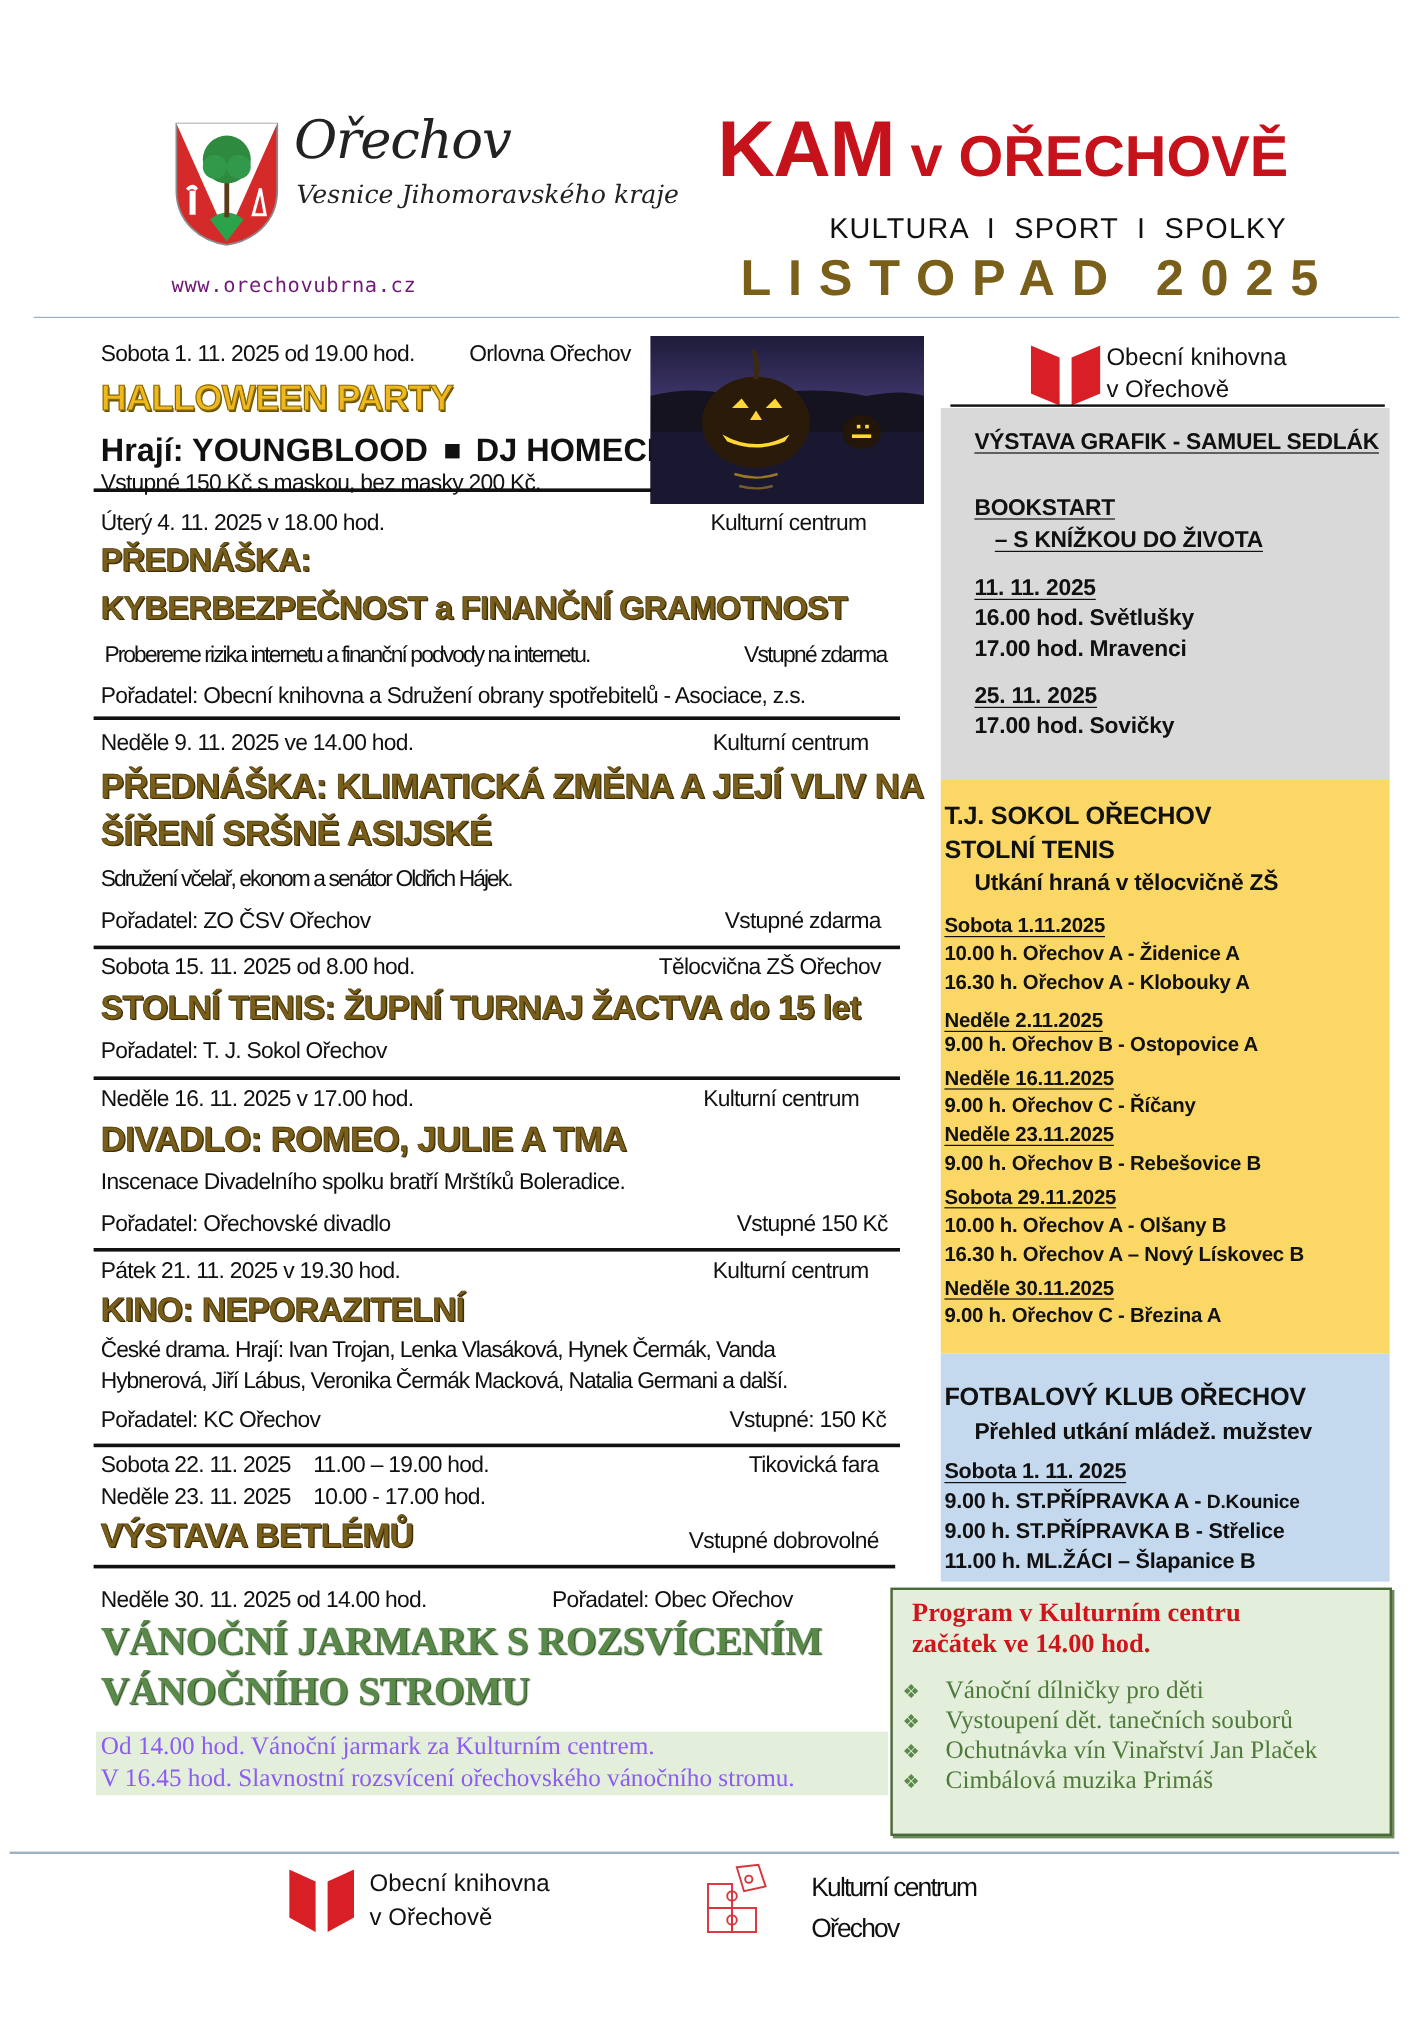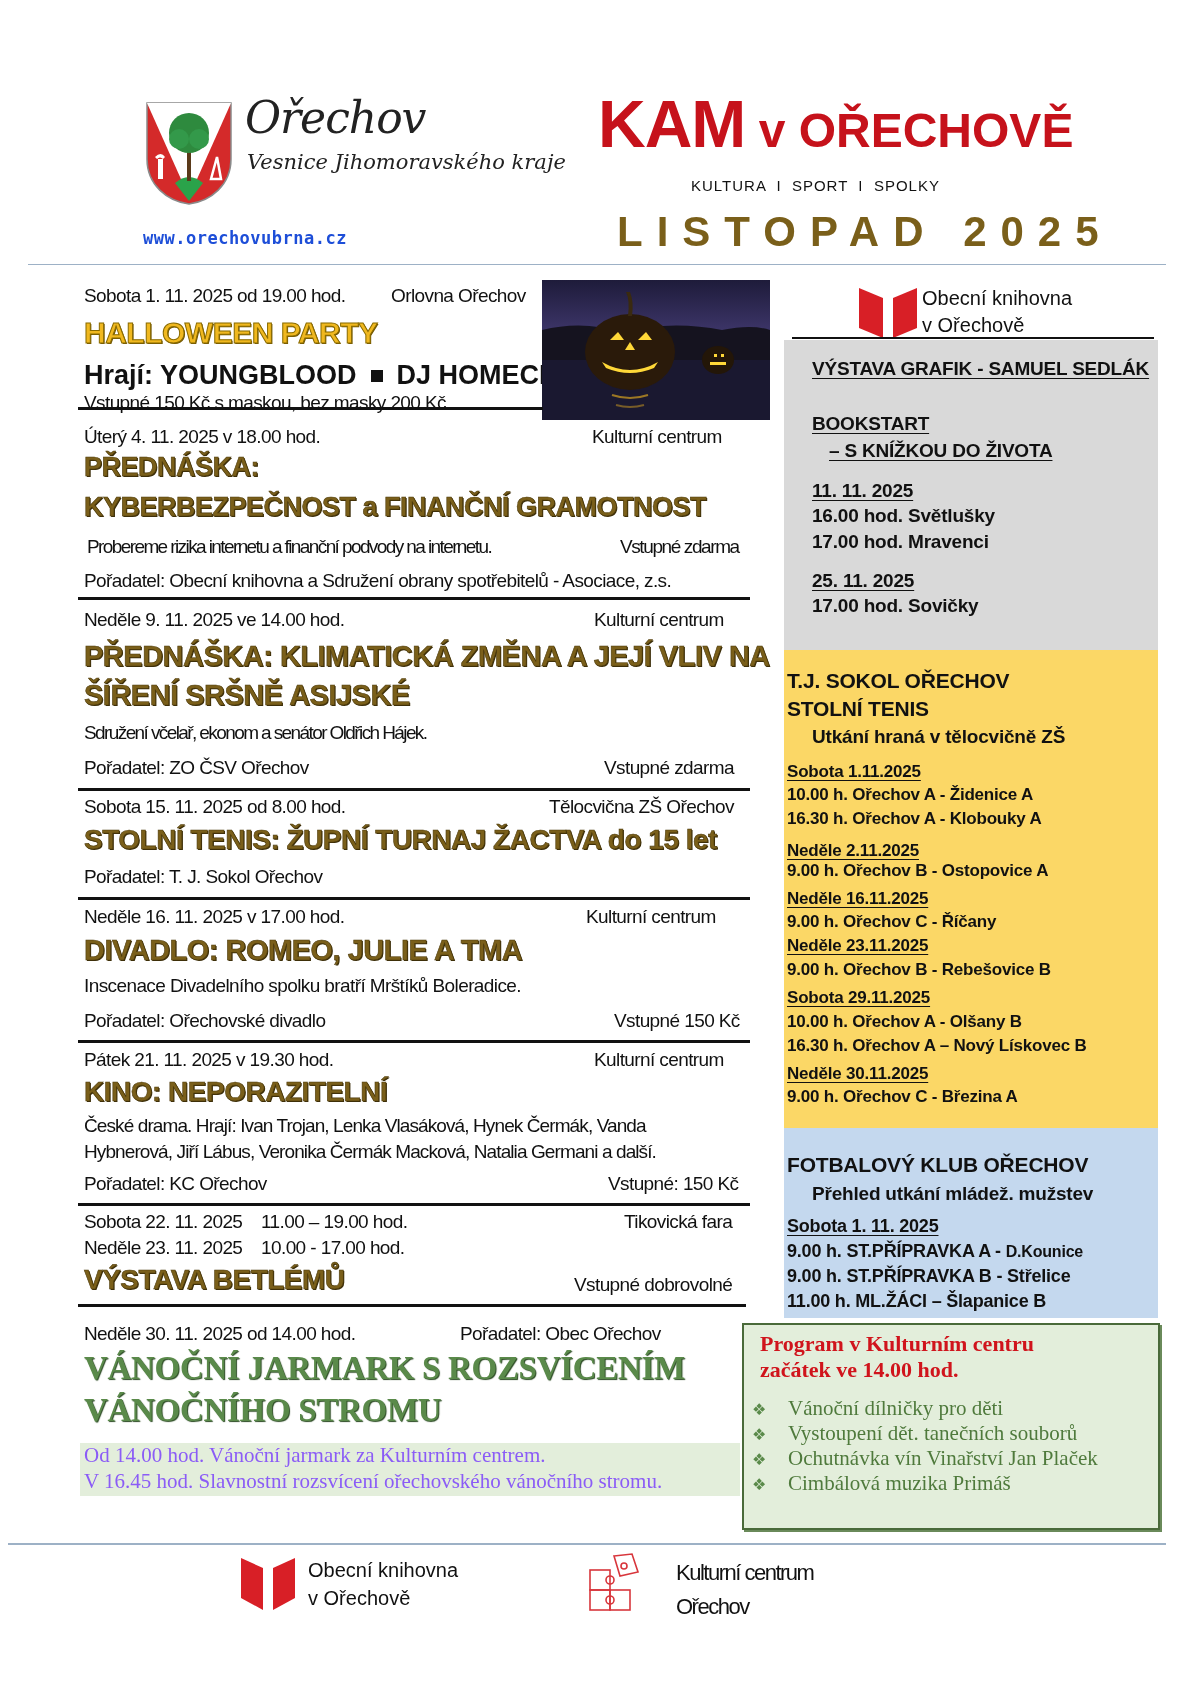--- a/index.html
+++ b/index.html
@@ -3,26 +3,26 @@
 <meta charset="utf-8">
 <style>
   * { box-sizing: border-box; margin: 0; padding: 0; }
   html, body { width: 1190px; height: 1683px; background: #ffffff; overflow: hidden; }
   body { position: relative; font-family: "Liberation Sans Narrow", "Liberation Sans", sans-serif; color: #111; }
 
   
   .crest { position: absolute; left: 145px; top: 101px; width: 88px; height: 104px; }
   .town-name { position: absolute; left: 245px; top: 92px; font-family: "DejaVu Serif", serif; font-style: italic; font-size: 44px; color: #222; letter-spacing: -1px; }
   .town-sub { position: absolute; left: 247px; top: 148px; font-family: "DejaVu Serif", serif; font-style: italic; font-size: 21px; color: #222; line-height: 29px; }
-  .url { position: absolute; left: 143px; top: 228px; font-family: "DejaVu Sans Mono", monospace; font-size: 17px; color: #1d4ed8; letter-spacing: 0.5px; font-weight: bold; }
+  .url { position: absolute; left: 143px; top: 228px; font-family: "DejaVu Sans Mono", monospace; font-size: 17px; color: #701a75; letter-spacing: 0.5px; }
 
   .main-title { position: absolute; left: 598px; top: 86px; font-family: "Liberation Sans", sans-serif; font-weight: bold; color: #c6121b; white-space: nowrap; }
   .main-title .big { font-size: 66px; letter-spacing: -1px; }
   .main-title .mid { font-size: 48px; letter-spacing: 0px; }
-  .tagline { position: absolute; left: 691px; top: 177px; font-family: "Liberation Sans", sans-serif; font-size: 15px; color: #111; letter-spacing: 1px; white-space: nowrap; }
+  .tagline { position: absolute; left: 691px; top: 177px; font-family: "Liberation Sans", sans-serif; font-size: 24px; color: #111; letter-spacing: 1px; white-space: nowrap; }
   .month { position: absolute; left: 617px; top: 208px; font-family: "Liberation Sans", sans-serif; font-weight: bold; font-size: 42px; color: #7a5f1a; letter-spacing: 14px; white-space: nowrap; }
 
   .hr-top { position: absolute; left: 28px; top: 264px; width: 1138px; height: 1px; background: #9db1c6; }
   .hr-bottom { position: absolute; left: 8px; top: 1543px; width: 1158px; height: 2px; background: #9db1c6; }
 
   
   .ev-line { position: absolute; font-family: "Liberation Sans", sans-serif; font-size: 19px; color: #111; white-space: nowrap; letter-spacing: -0.6px; }
   .ev-title { position: absolute; font-family: "Liberation Sans", sans-serif; font-weight: bold; color: #7a5f1a; white-space: nowrap; letter-spacing: -0.5px; -webkit-text-stroke: 0.6px #4d3b0c; text-shadow: 1px 1px 0 #3a2c08; }
   .sep { position: absolute; left: 78px; width: 672px; height: 3px; background: #111; }
 

